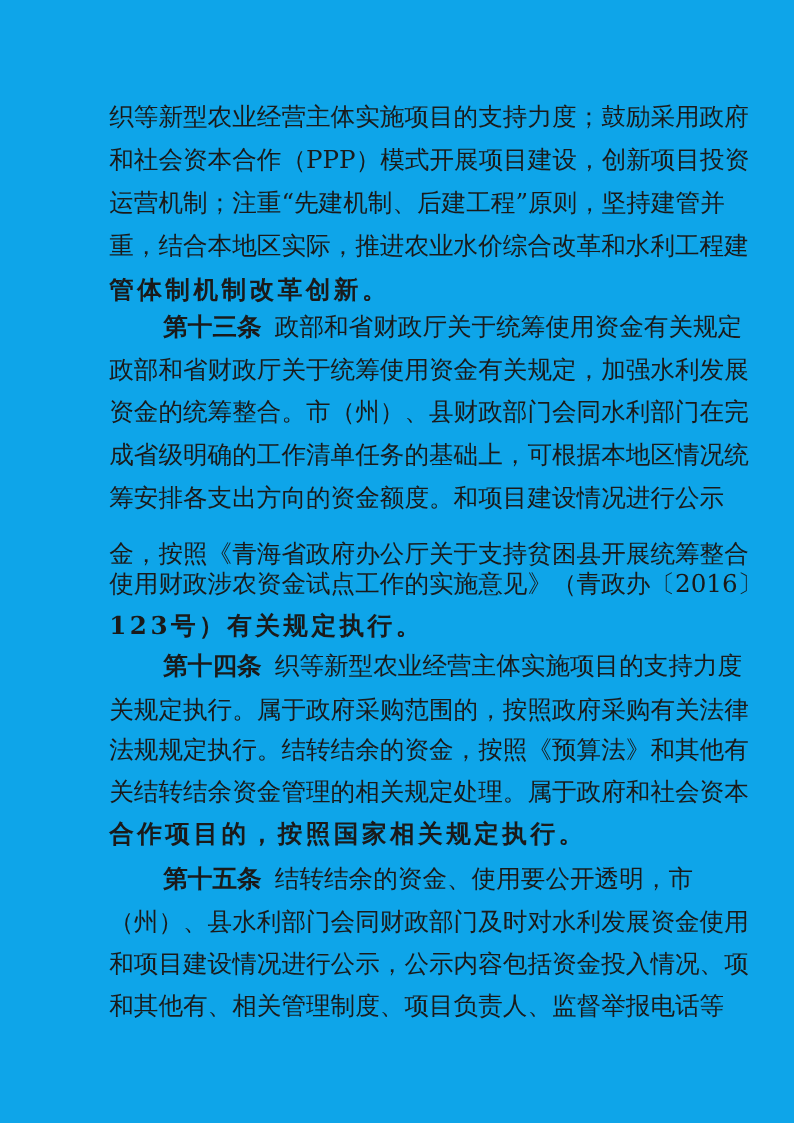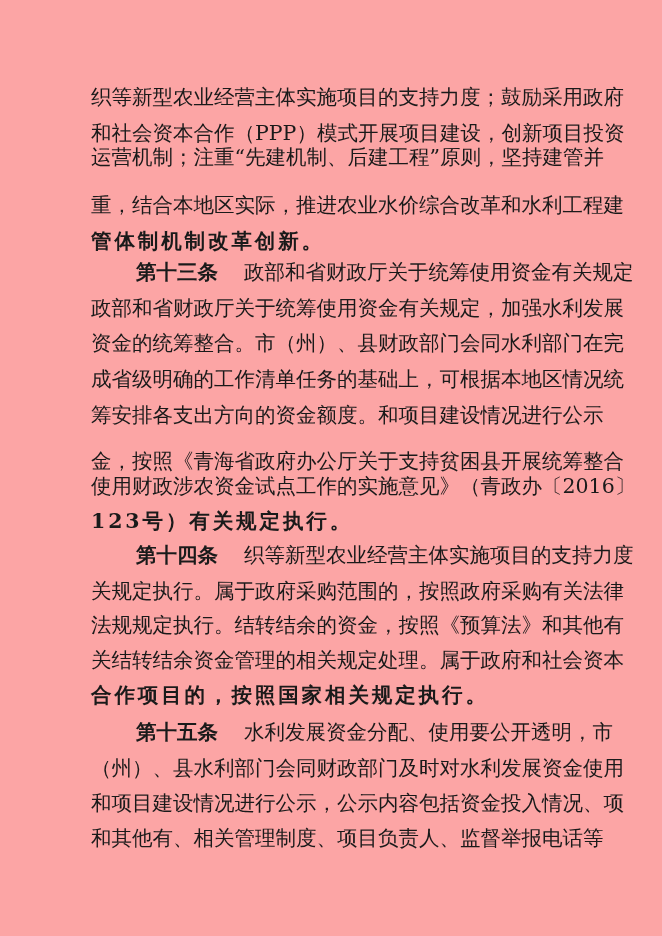--- a/index.html
+++ b/index.html
@@ -14,21 +14,21 @@
       overflow: hidden;
       font-family: "DejaVu Serif", "Liberation Serif", serif;
       color: #1a1a1a;
     }
     .page {
       position: absolute;
       left: 0;
       top: 0;
       width: 662px;
       height: 936px;
-      background: #fca5a5;
+      background: #0ea5e9;
     }
     .line {
       position: absolute;
       left: 91px;
       width: 472px;
       height: 30px;
       font-size: 20.5px;
       line-height: 30px;
       white-space: nowrap;
       text-align: justify;
@@ -40,32 +40,32 @@
       letter-spacing: 2.9px;
       font-weight: bold;
     }
     .line.indent {
       left: 136px;
       width: 427px;
     }
     .art-title {
       font-weight: bold;
       font-family: "DejaVu Sans", "Liberation Sans", sans-serif;
-      margin-right: 26px;
+      margin-right: 11px;
     }
   </style>
 </head>
 <body>
 
 <div class="page">
 
   <div>
     <div class="line" style="top:82px">织等新型农业经营主体实施项目的支持力度；鼓励采用政府</div>
     <div class="line" style="top:118px">和社会资本合作（PPP）模式开展项目建设，创新项目投资</div>
-    <div class="line" style="top:142px">运营机制；注重“先建机制、后建工程”原则，坚持建管并</div>
+    <div class="line" style="top:154px">运营机制；注重“先建机制、后建工程”原则，坚持建管并</div>
     <div class="line" style="top:190px">重，结合本地区实际，推进农业水价综合改革和水利工程建</div>
     <div class="line last" style="top:226px">管体制机制改革创新。</div>
   </div>
 
   <div>
     <div class="line indent" style="top:257px">
       <span class="art-title">第十三条</span><span>政部和省财政厅关于统筹使用资金有关规定</span>
     </div>
     <div class="line" style="top:293px">政部和省财政厅关于统筹使用资金有关规定，加强水利发展</div>
     <div class="line" style="top:328px">资金的统筹整合。市（州）、县财政部门会同水利部门在完</div>
@@ -81,20 +81,20 @@
       <span class="art-title">第十四条</span><span>织等新型农业经营主体实施项目的支持力度</span>
     </div>
     <div class="line" style="top:576px">关规定执行。属于政府采购范围的，按照政府采购有关法律</div>
     <div class="line" style="top:610px">法规规定执行。结转结余的资金，按照《预算法》和其他有</div>
     <div class="line" style="top:645px">关结转结余资金管理的相关规定处理。属于政府和社会资本</div>
     <div class="line last" style="top:680px">合作项目的，按照国家相关规定执行。</div>
   </div>
 
   <div>
     <div class="line indent" style="top:717px">
-      <span class="art-title">第十五条</span><span>水利发展资金分配、使用要公开透明，市</span>
+      <span class="art-title">第十五条</span><span>结转结余的资金、使用要公开透明，市</span>
     </div>
     <div class="line" style="top:753px">（州）、县水利部门会同财政部门及时对水利发展资金使用</div>
     <div class="line" style="top:788px">和项目建设情况进行公示，公示内容包括资金投入情况、项</div>
     <div class="line" style="top:823px">和其他有、相关管理制度、项目负责人、监督举报电话等</div>
   </div>
 
 </div>
 
 </body></html>

